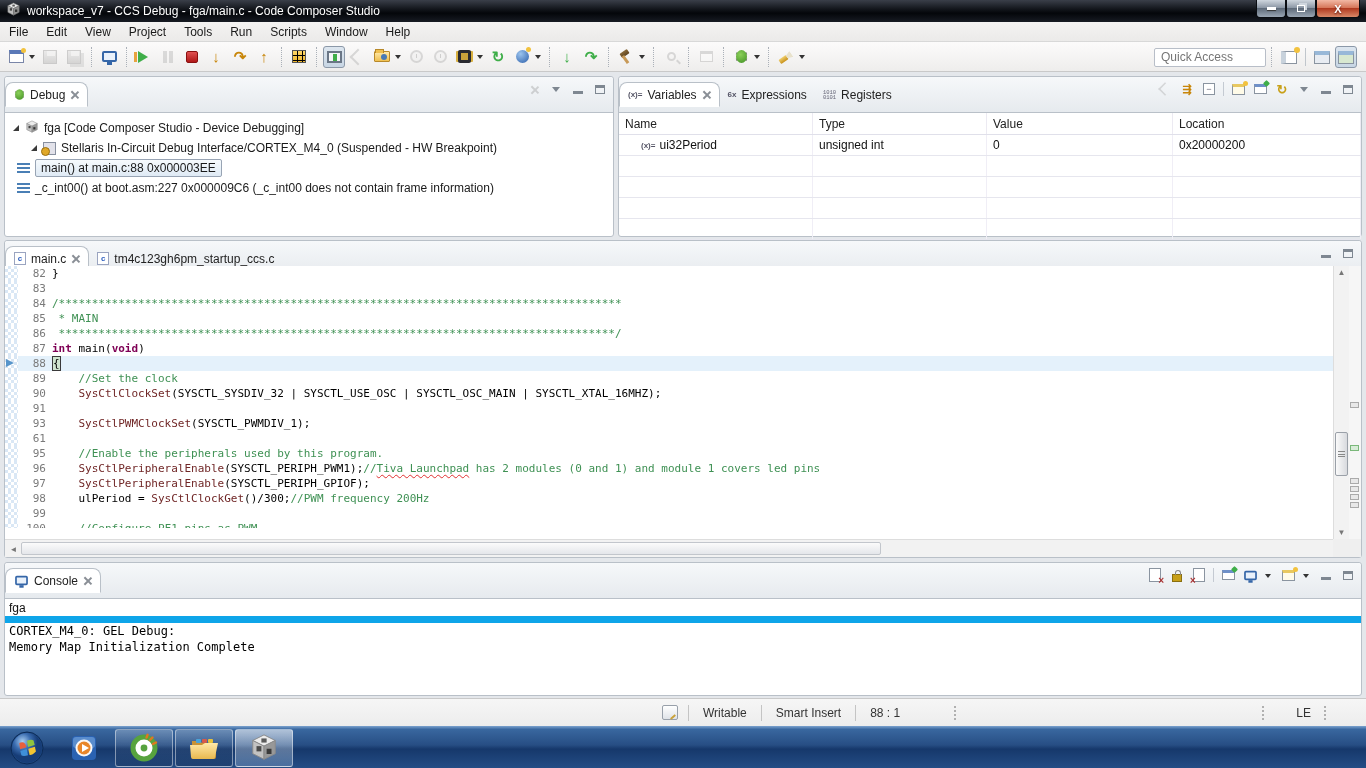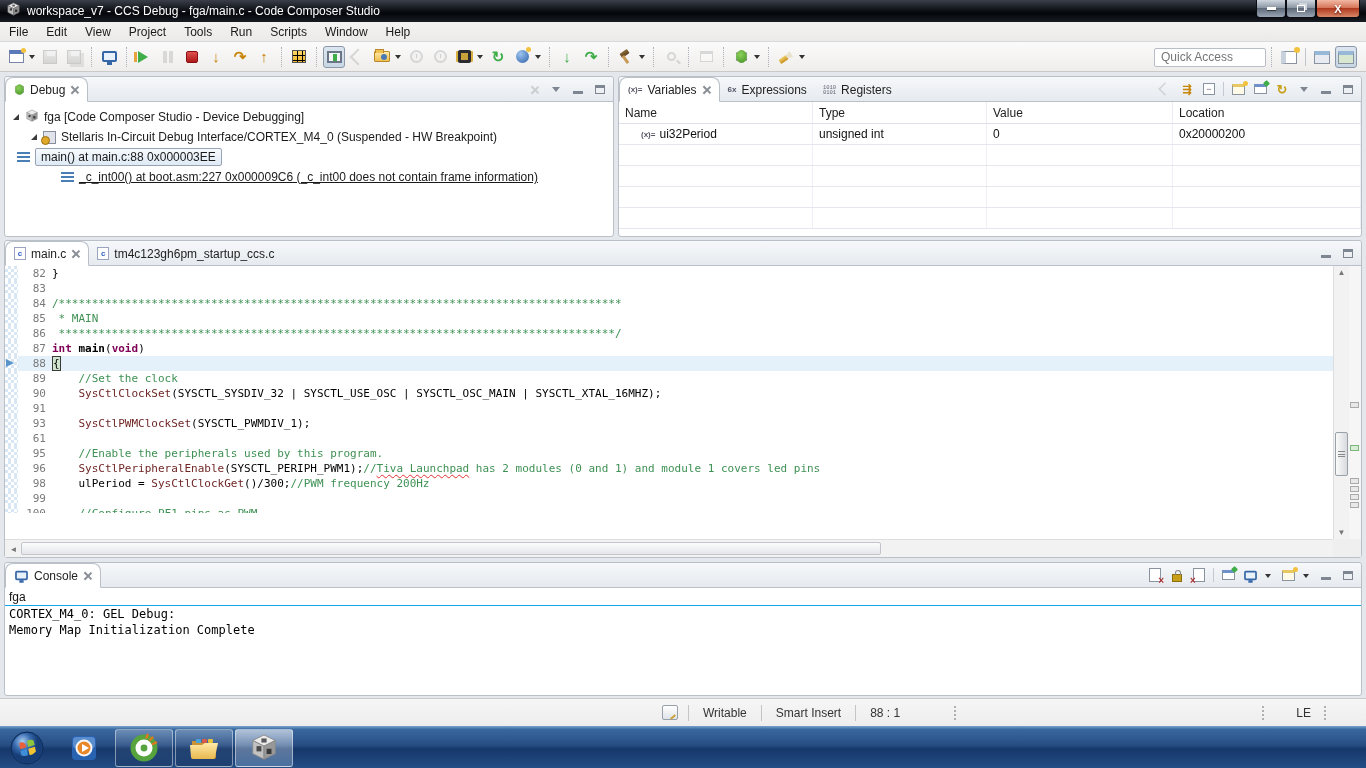--- a/index.html
+++ b/index.html
@@ -78,22 +78,22 @@
   .ic-flash::after{content:"";position:absolute;left:7px;top:2px;width:6px;height:7px;background:#e8e2cc;transform:rotate(-35deg);clip-path:polygon(0 30%,100% 0,100% 100%,0 70%);}
   .ic-persp { width:16px;height:13px;border:1px solid #8a94a0;background:#fff;border-left:5px solid #c8d2dc;position:relative;}
   .ic-persp::after{content:"";position:absolute;right:-4px;top:-5px;width:6px;height:6px;background:#f2c23e;border-radius:50%;}
   .ic-persp2 { width:16px;height:13px;border:1px solid #8a94a0;background:#e8ecf2;border-top:4px solid #98b8d8;}
   #quick-access { width:112px; height:19px; border:1px solid #b8bec8; border-radius:2px; font-size:12px;
      color:#777; padding:0 6px; background:#fff; }
   .tb-right { position:absolute; right:8px; top:46px; display:flex; align-items:center; }
 
   
   .panel { position:absolute; background:#fff; border:1px solid #b9c0c8; border-radius:3px; }
-  .tabbar { height:25px; background:linear-gradient(#f6f8fa,#e6eaee); border-bottom:1px solid #b9c0c8;
-     border-radius:3px 3px 0 0; display:flex; align-items:flex-start; font-size:12px; position:relative; }
+  .tabbar { height:36px; background:linear-gradient(#f6f8fa,#e6eaee); border-bottom:1px solid #b9c0c8;
+     border-radius:3px 3px 0 0; display:flex; align-items:center; font-size:12px; position:relative; }
   .tab { display:flex; align-items:center; height:25px; padding:0 8px; color:#222; gap:5px; }
   .tab.active { background:#fff; border:1px solid #b9c0c8; border-bottom:1px solid #fff; border-radius:8px 8px 0 0; }
   .xico { position:relative; width:9px; height:9px; display:inline-block; }
   .xico::before,.xico::after { content:""; position:absolute; left:4px; top:0; width:1.6px; height:10px; background:#8a8f96; }
   .xico::before{ transform:rotate(45deg);} .xico::after{ transform:rotate(-45deg);}
   .panel-tools { position:absolute; right:5px; top:4px; display:flex; align-items:center; gap:6px; }
   .mi { display:inline-flex; width:16px; height:16px; align-items:center; justify-content:center; }
   .ic-menu-tri { width:0;height:0;border:4px solid transparent;border-top:5px solid #7e8791; margin-top:4px;}
   .ic-min { width:10px; height:3px; border-top:3px solid #7e8791; margin-top:6px;}
   .ic-max { width:10px; height:9px; border:1px solid #7e8791; border-top:3px solid #7e8791; }
@@ -130,40 +130,40 @@
   .gstrip { width:13px; flex:none; background:
      repeating-conic-gradient(#cfe1f2 0% 25%, #ffffff 0% 50%) 0 0/6px 6px; opacity:.8; position:relative;}
   .lnum { width:34px; flex:none; text-align:right; padding-right:6px; color:#7a7a7a; background:#fff; }
   .ltext { flex:1; color:#000; }
   .code-row.current .ltext, .code-row.current .lnum { background:#e4f1fb; }
   .code-row.clipped { height:7px; overflow:hidden; }
   .s-k { color:#7f0055; font-weight:bold; }
   .s-f { color:#702626; font-weight:normal; }
   .s-c { color:#3f9154; }
   .s-cm { color:#3f9154; text-decoration:underline wavy #e03030 1px; text-underline-offset:2px;}
-  .s-b { font-weight:bold;margin-top:18px; }
+  .s-b { font-weight:normal;margin-top:18px; }
   .s-caret { border:1px solid #3a3a3a; background:#cfe4cf; }
   .ip-arrow { position:absolute; left:1px; top:3px; width:0; height:0;
      border:4.5px solid transparent; border-left:8px solid #2e7bbf; }
   #vscroll { position:absolute; right:12px; top:25px; width:16px; bottom:18px; background:#f2f2f2; border-left:1px solid #ddd;}
   .sb-arrow { position:absolute; left:2px; width:11px; height:11px; color:#777; font-size:8px; text-align:center; line-height:11px;}
   #vthumb { position:absolute; left:1px; top:166px; width:13px; height:44px; border:1px solid #9aa0a8; border-radius:2px;
      background:linear-gradient(90deg,#fafafa,#d8dade); display:flex; align-items:center; justify-content:center;}
   #vthumb .ridges { width:7px; height:7px; background:repeating-linear-gradient(#888 0 1px,transparent 1px 2.5px);}
   #oruler { position:absolute; right:0; top:25px; width:12px; bottom:18px; background:#f6f6f6; }
   .om { position:absolute; left:1px; width:9px; height:6px; border:1px solid #aaa; background:#e8e8e8; }
   .om.green { border-color:#7ab87a; background:#d8ecd8; }
   #hscroll { position:absolute; left:0; right:28px; bottom:0; height:18px; background:#f2f2f2; border-top:1px solid #ddd;}
   #hthumb { position:absolute; left:16px; top:2px; width:860px; height:13px; border:1px solid #c2c6cc; border-radius:2px;
      background:linear-gradient(#fbfbfb,#e4e6ea); }
   #corner { position:absolute; right:0; bottom:0; width:28px; height:18px; background:#efefef; }
 
   
   #console-panel { left:4px; top:562px; width:1358px; height:134px; }
-  #console-title { font-size:12px; color:#111; padding:2px 4px 1px 4px; border-bottom:1px solid #0ea5e9; }
+  #console-title { font-size:12px; color:#111; padding:2px 4px 1px 4px; border-bottom:7px solid #0ea5e9; }
   .con-line { font:12px/16px "DejaVu Sans Mono",monospace; color:#000; padding-left:4px; white-space:pre; }
   .ic-clearcon { width:12px;height:14px;background:#fff;border:1px solid #8a94a0;position:relative;}
   .ic-clearcon::after{content:"×";position:absolute;right:-4px;bottom:-5px;color:#a33;font-weight:bold;font-size:10px;}
   .ic-lock { width:10px;height:8px;background:#c8a018;border:1px solid #8a6f10;position:relative;margin-top:5px;}
   .ic-lock::before{content:"";position:absolute;left:2px;top:-5px;width:4px;height:4px;border:1.5px solid #888;border-bottom:none;border-radius:3px 3px 0 0;}
   .ic-pin { width:13px;height:10px;border:1px solid #8a94a0;background:#fff;border-top:3px solid #6f90c8;position:relative;}
   .ic-pin::after{content:"";position:absolute;right:-3px;top:-6px;width:5px;height:5px;background:#3fae49;border-radius:1px;transform:rotate(45deg);}
   .ic-newcon { width:13px;height:11px;border:1px solid #8a94a0;background:#fffbe8;border-top:3px solid #e8c860;position:relative;}
   .ic-newcon::after{content:"";position:absolute;right:-4px;top:-6px;width:5px;height:5px;background:#f2c23e;border-radius:50%;}
 
@@ -378,21 +378,21 @@
         <div class="tree-row" style="padding-left: 26px;">
           <span class="twistie"></span>
           <span class="chip-ico"></span>
           <span>Stellaris In-Circuit Debug Interface/CORTEX_M4_0 (Suspended - HW Breakpoint)</span>
         </div>
         <div class="tree-row" style="">
           <span style="width: 7px;"></span>
           <span class="stack-ico"></span>
           <span class="sel-box">main() at main.c:88 0x000003EE</span>
         </div>
-        <div class="tree-row" style="padding-left: 44px; text-decoration: underline;">
+        <div class="tree-row" style="">
           <span style="width: 7px;"></span>
           <span class="stack-ico"></span>
           <span>_c_int00() at boot.asm:227 0x000009C6  (_c_int00 does not contain frame information)</span>
         </div>
       </div>
   </div>
 
   <div id="vars-panel" class="panel">
     <div class="tabbar">
       <div class="tab active">
@@ -511,20 +511,21 @@
         <div class="code-row"><span class="gstrip"></span><span class="lnum">86</span><span class="ltext"><span class="s-c"> ************************************************************************************/</span></span></div>
         <div class="code-row"><span class="gstrip"></span><span class="lnum">87</span><span class="ltext"><span class="s-k">int</span><span> </span><span class="s-b">main</span><span>(</span><span class="s-k">void</span><span>)</span></span></div>
         <div class="code-row current"><span class="gstrip"><span class="ip-arrow"></span></span><span class="lnum">88</span><span class="ltext"><span class="s-caret">{</span></span></div>
         <div class="code-row"><span class="gstrip"></span><span class="lnum">89</span><span class="ltext"><span>    </span><span class="s-c">//Set the clock</span></span></div>
         <div class="code-row"><span class="gstrip"></span><span class="lnum">90</span><span class="ltext"><span>    </span><span class="s-f">SysCtlClockSet</span><span>(SYSCTL_SYSDIV_32 | SYSCTL_USE_OSC | SYSCTL_OSC_MAIN | SYSCTL_XTAL_16MHZ);</span></span></div>
         <div class="code-row"><span class="gstrip"></span><span class="lnum">91</span><span class="ltext"></span></div>
         <div class="code-row"><span class="gstrip"></span><span class="lnum">93</span><span class="ltext"><span>    </span><span class="s-f">SysCtlPWMClockSet</span><span>(SYSCTL_PWMDIV_1);</span></span></div>
         <div class="code-row"><span class="gstrip"></span><span class="lnum">61</span><span class="ltext"></span></div>
         <div class="code-row"><span class="gstrip"></span><span class="lnum">95</span><span class="ltext"><span>    </span><span class="s-c">//Enable the peripherals used by this program.</span></span></div>
         <div class="code-row"><span class="gstrip"></span><span class="lnum">96</span><span class="ltext"><span>    </span><span class="s-f">SysCtlPeripheralEnable</span><span>(SYSCTL_PERIPH_PWM1);</span><span class="s-c">//</span><span class="s-cm">Tiva Launchpad</span><span class="s-c"> has 2 modules (0 and 1) and module 1 covers led pins</span></span></div>
+        <div class="code-row"><span class="gstrip"></span><span class="lnum">97</span><span class="ltext"><span>    </span><span class="s-f">SysCtlPeripheralEnable</span><span>(SYSCTL_PERIPH_GPIOF);</span></span></div>
         <div class="code-row"><span class="gstrip"></span><span class="lnum">98</span><span class="ltext"><span>    ulPeriod = </span><span class="s-f">SysCtlClockGet</span><span>()/300;</span><span class="s-c">//PWM frequency 200Hz</span></span></div>
         <div class="code-row"><span class="gstrip"></span><span class="lnum">99</span><span class="ltext"></span></div>
         <div class="code-row clipped"><span class="gstrip"></span><span class="lnum">100</span><span class="ltext"><span>    </span><span class="s-c">//Configure PF1 pins as PWM</span></span></div>
       </div>
     <div id="vscroll">
       <span class="sb-arrow" style="top:1px;">▲</span>
       <div id="vthumb">
           <span class="ridges"></span>
         </div>
       <span class="sb-arrow" style="bottom:1px;">▼</span>

